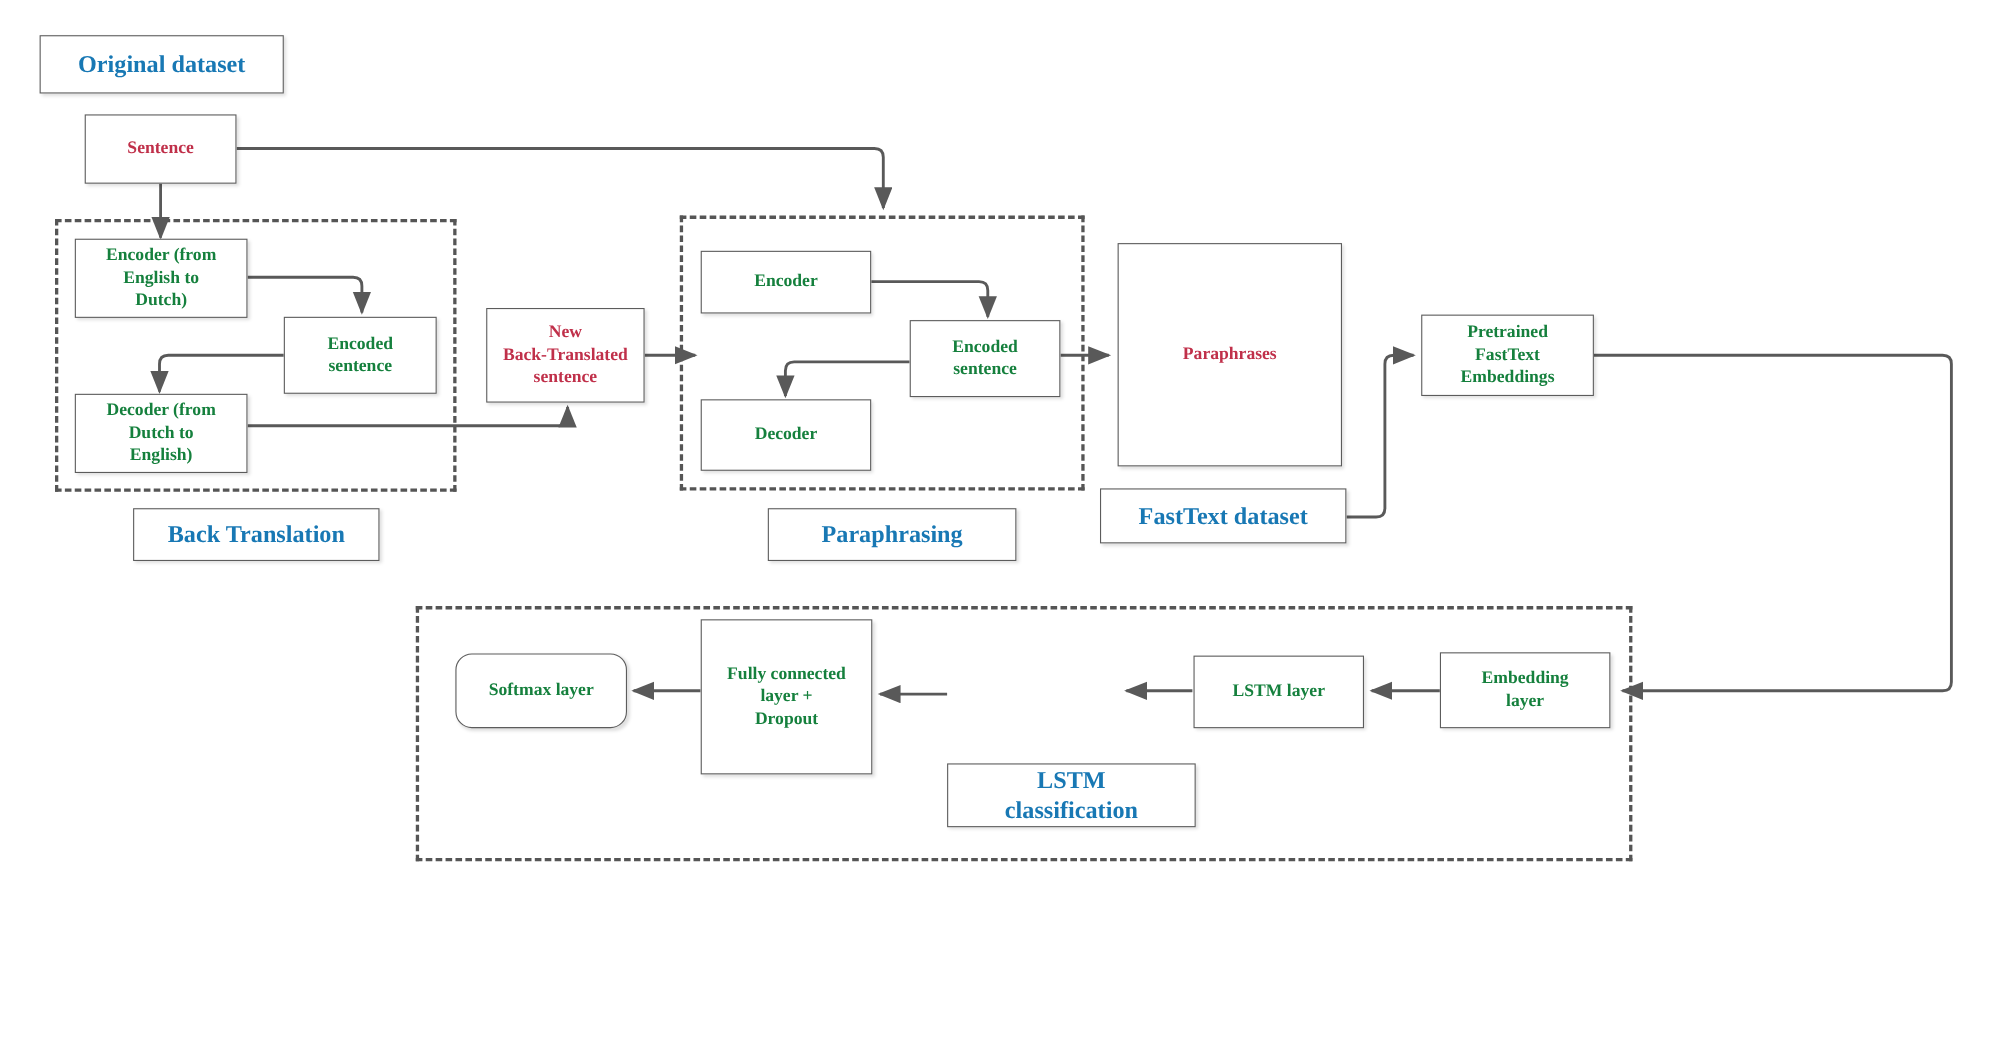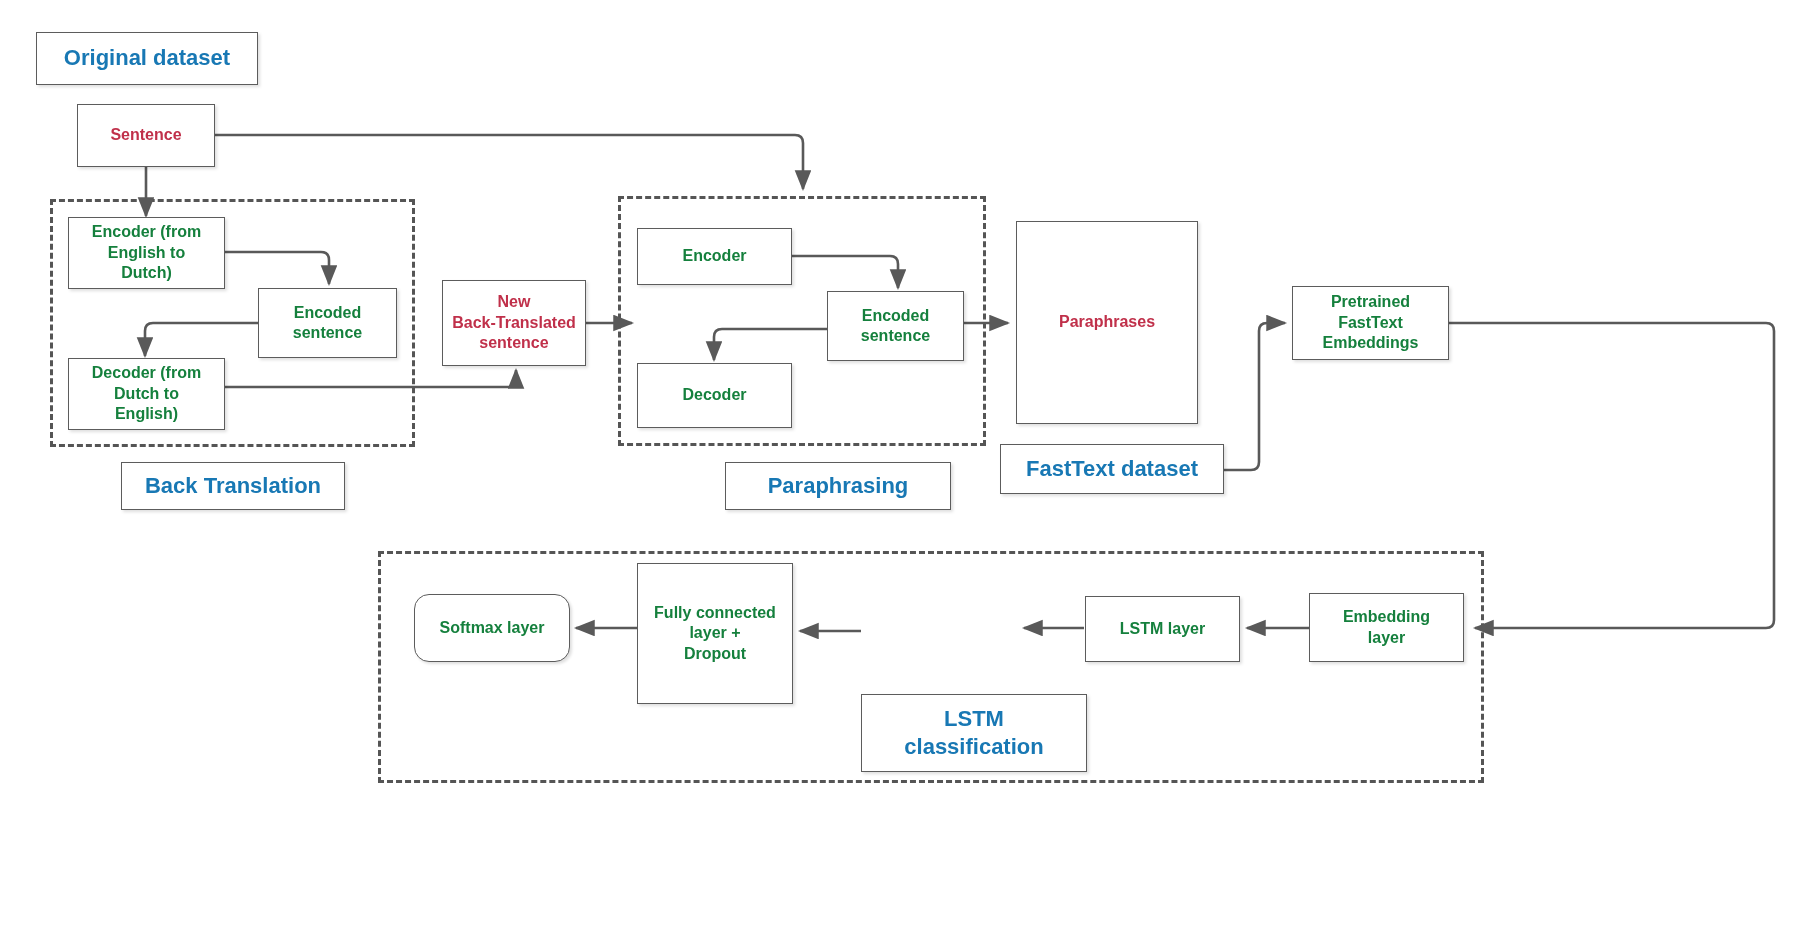--- a/index.html
+++ b/index.html
@@ -24,21 +24,21 @@
     justify-content:center;
     text-align:center;
     font-weight:bold;
     line-height:1.28;
     box-shadow:2px 2px 3px rgba(0,0,0,0.13);
     z-index:3;
   }
   .node.black{color:#15803d;font-size:16px;}
   .node.red{color:#C0304A;font-size:16px;}
   .node.blue{color:#1878B4;font-size:22px;}
-  .node .lbl{display:block;padding:0 6px;}
+  .node .lbl{display:block;padding:0 6px;font-family:Liberation Serif, serif;}
 
   .group{
     position:absolute;
     box-sizing:border-box;
     border:3px dashed #555555;
     background:transparent;
     z-index:1;
   }
   svg.wires{
     position:absolute;
@@ -143,41 +143,41 @@
     <span class="lbl">
       <span>Encoded</span><br>
       <span>sentence</span>
     </span>
   </div>
 
   <div class="node black" style="left:637px;top:363px;width:155px;height:65px;">
     <span class="lbl">Decoder</span>
   </div>
 
-  <div class="node red" style="left:1016px;top:221px;width:182px;height:203px;">
+  <div class="node red" style="left:1016px;top:221px;width:204px;height:203px;">
     <span class="lbl">Paraphrases</span>
   </div>
 
   <div class="node blue" style="left:1000px;top:444px;width:224px;height:50px;">
     <span class="lbl">FastText dataset</span>
   </div>
 
   <div class="node blue" style="left:121px;top:462px;width:224px;height:48px;">
     <span class="lbl">Back Translation</span>
   </div>
 
   <div class="node black" style="left:1292px;top:286px;width:157px;height:74px;">
     <span class="lbl">
       <span>Pretrained</span><br>
       <span>FastText</span><br>
       <span>Embeddings</span>
     </span>
   </div>
 
-  <div class="node blue" style="left:698px;top:462px;width:226px;height:48px;margin-left:27px;">
+  <div class="node blue" style="left:698px;top:462px;width:226px;height:48px;">
     <span class="lbl">Paraphrasing</span>
   </div>
 
   <div class="node black" style="left:1309px;top:593px;width:155px;height:69px;">
     <span class="lbl">
       <span>Embedding</span><br>
       <span>layer</span>
     </span>
   </div>
 
@@ -191,20 +191,20 @@
       <span>Fully connected</span><br>
       <span>layer +</span><br>
       <span>Dropout</span>
     </span>
   </div>
 
   <div class="node black" style="left:414px;top:594px;width:156px;height:68px;border-radius:15px;">
     <span class="lbl">Softmax layer</span>
   </div>
 
-  <div class="node blue" style="left:861px;top:694px;width:226px;height:78px;">
+  <div class="node blue" style="left:861px;top:694px;width:226px;height:58px;">
     <span class="lbl">
       <span>LSTM</span><br>
       <span>classification</span>
     </span>
   </div>
 
 </div>
 
 </body></html>

